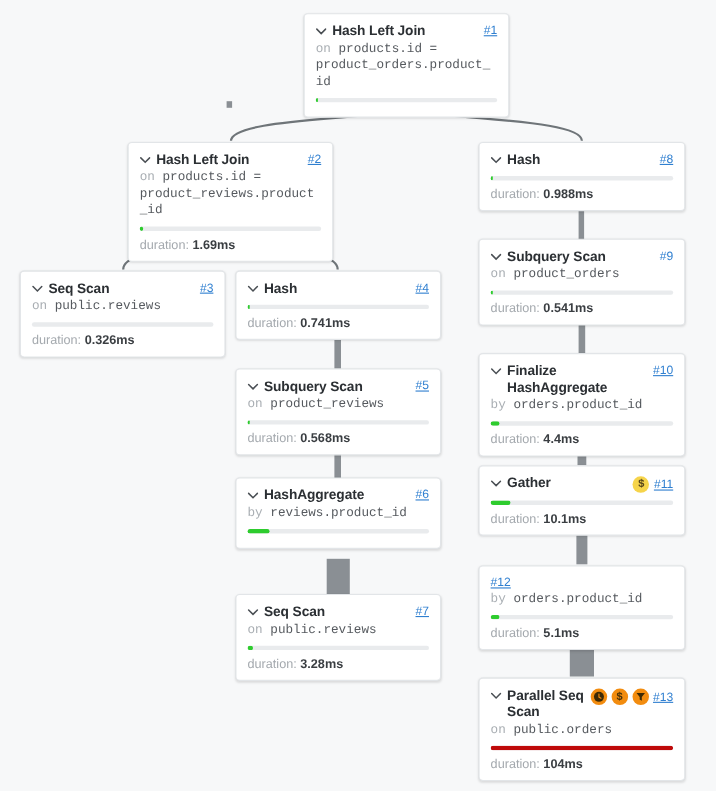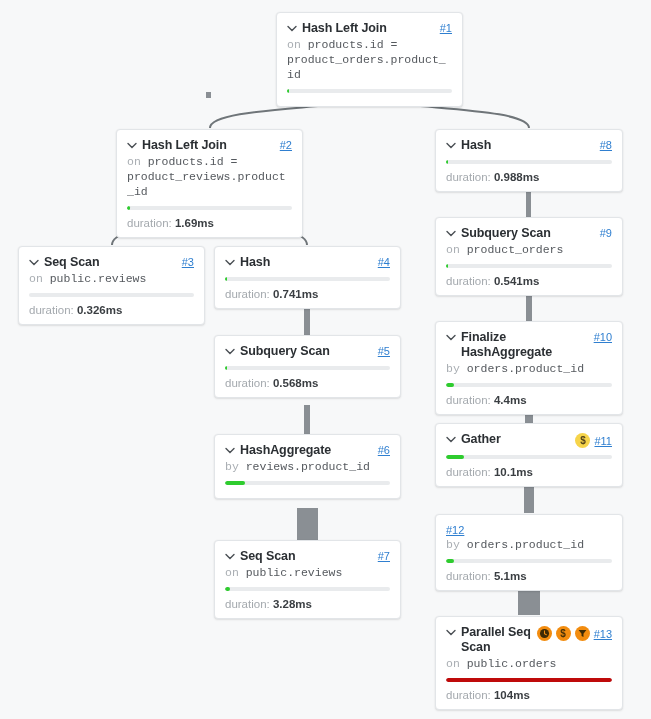--- a/index.html
+++ b/index.html
@@ -265,20 +265,21 @@
           <svg width="10" height="7" viewBox="0 0 10 7">
               <path d="M1 1.5 L5 5.5 L9 1.5" fill="none" stroke="#4a4f54" stroke-width="1.4" stroke-linecap="round"></path>
             </svg>
         </span>
         <span class="node-title">Subquery Scan</span>
       </div>
       <div class="head-right">
         <a class="node-num">#5</a>
       </div>
     </div>
+    <div class="node-sub"><span class="kw">on</span> <span class="val">product_reviews</span></div>
     <div class="bar-track">
         <div class="bar-fill" style="width: 1.2%;"></div>
       </div>
     <div class="node-dur"><span>duration:</span> <b>0.568ms</b></div>
   </div>
 
   <div class="node" style="left:214px; top:434px; width:187px;">
     <div class="node-head">
       <div class="title-wrap">
         <span class="chev">

